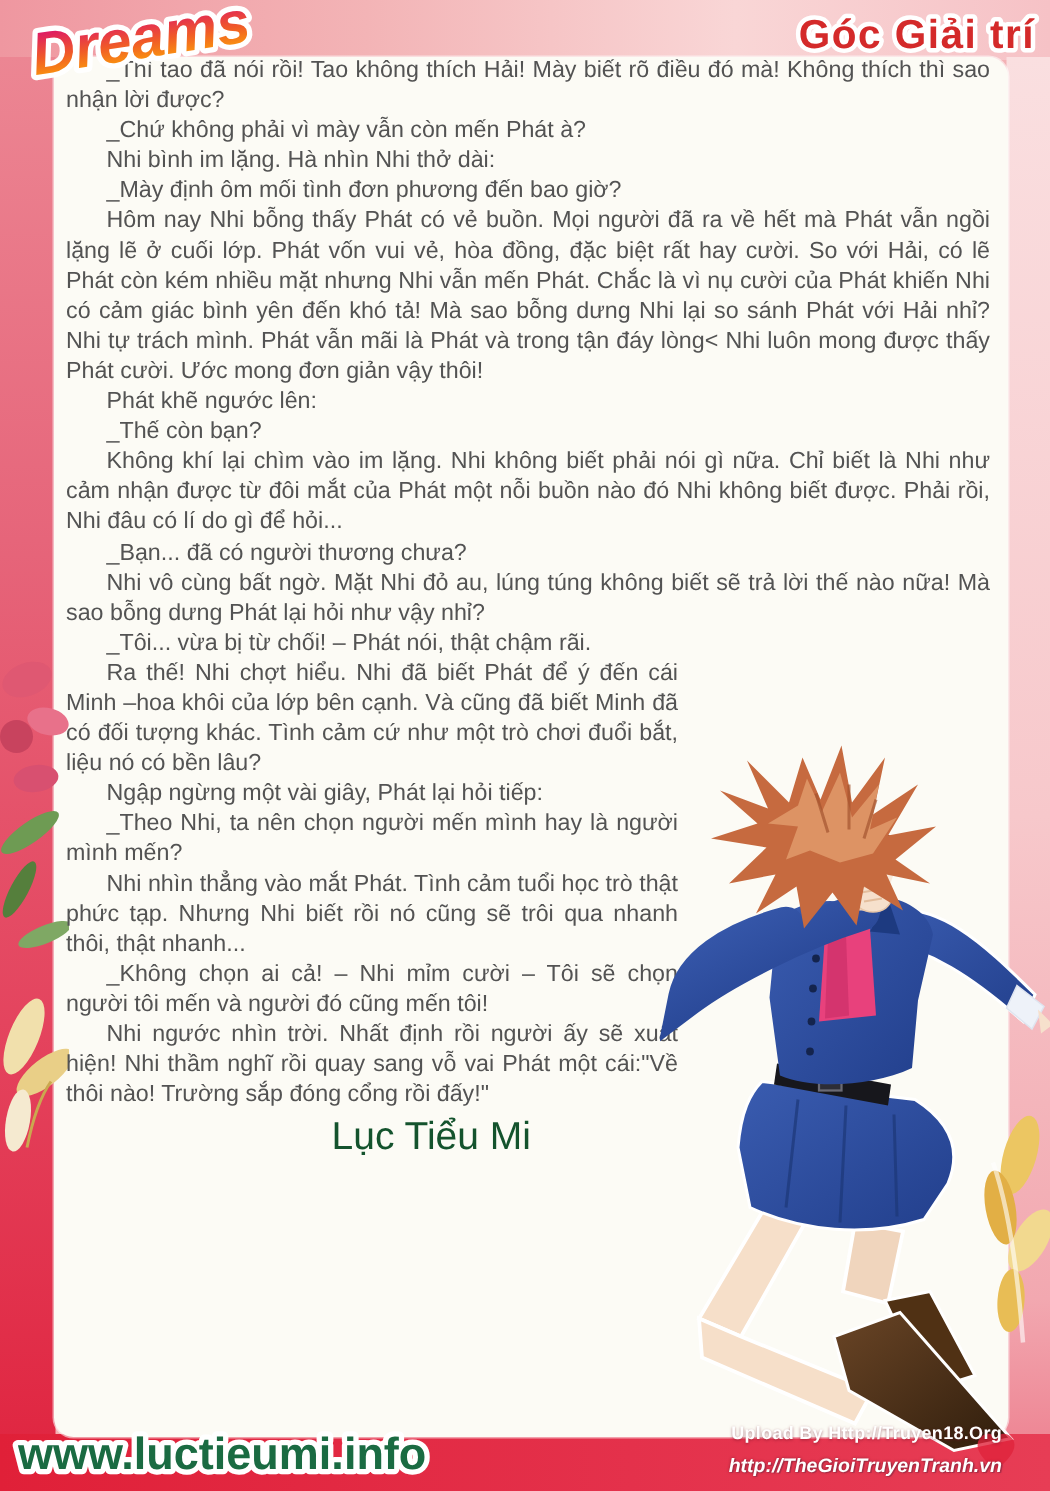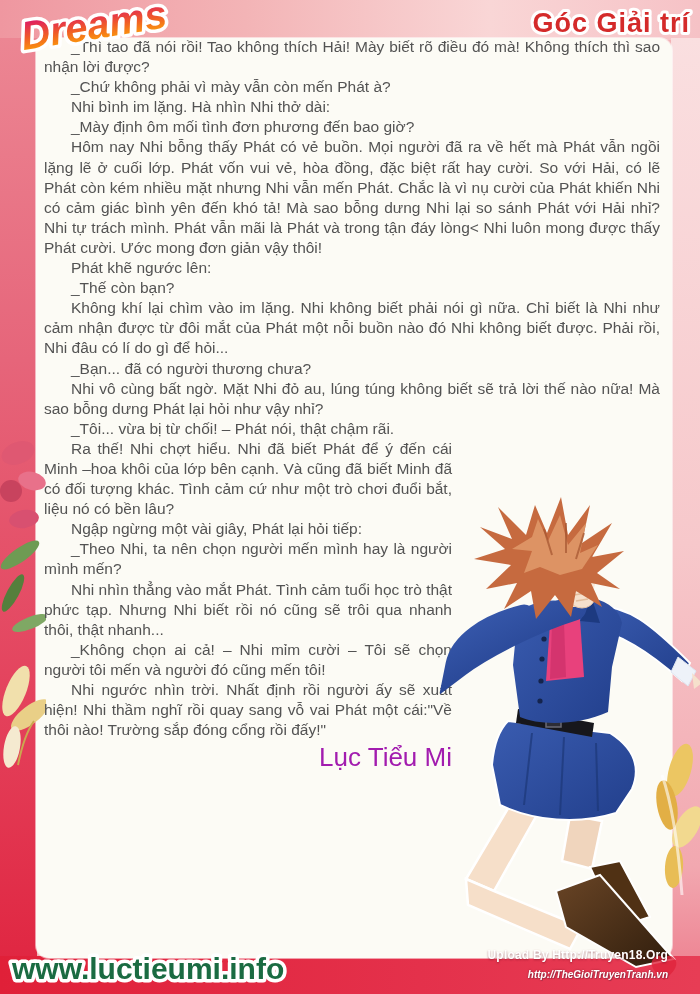--- a/index.html
+++ b/index.html
@@ -22,34 +22,34 @@
 
   
   .brand{position:absolute;left:6px;top:0px;z-index:6;}
   .section-title{position:absolute;right:2px;top:2px;z-index:6;}
 
   
   .story{position:absolute;left:44px;top:37px;width:616px;height:902px;z-index:2;
     font-size:15.5px;line-height:20.1px;color:#535353;text-align:justify;}
   .story p{margin:0;text-indent:27px;}
   .illu-spacer{float:right;width:208px;height:430px;}
-  .author{font-size:26px;line-height:34px;color:#a21caf;text-indent:0;
-    text-align:right;padding-left:150px;margin-top:4px;}
+  .author{font-size:26px;line-height:34px;color:#14532d;text-indent:0;
+    text-align:left;padding-left:150px;margin-top:4px;}
 
   
   .girl{position:absolute;left:440px;top:495px;width:260px;height:495px;z-index:3;}
   .flowers-left{position:absolute;left:0;top:415px;width:46px;height:400px;z-index:1;}
   .flower-right{position:absolute;left:650px;top:715px;width:50px;height:215px;z-index:1;}
 
   
   .site-url{position:absolute;left:2px;top:942px;z-index:7;}
   .credit{position:absolute;right:32px;top:948px;z-index:7;color:#fff;font-weight:bold;
     font-size:12px;letter-spacing:.2px;text-shadow:0 1px 2px rgba(110,15,35,.55);}
   .watermark{position:absolute;right:32px;top:969px;z-index:7;color:#fff;font-weight:bold;
-    font-size:10px;font-style:italic;text-shadow:0 0 2px #8f1f33,1px 1px 0 #b3334d;}
+    font-size:13px;font-style:italic;text-shadow:0 0 2px #8f1f33,1px 1px 0 #b3334d;}
   .heart-logo{position:absolute;left:646px;top:950px;z-index:6;opacity:.8;}
 </style>
 </head>
 <body>
 
 <div class="border-top"></div>
 <div class="border-left"></div>
 <div class="border-right"></div>
 <div class="border-bottom"></div>
 <div class="panel"></div>

